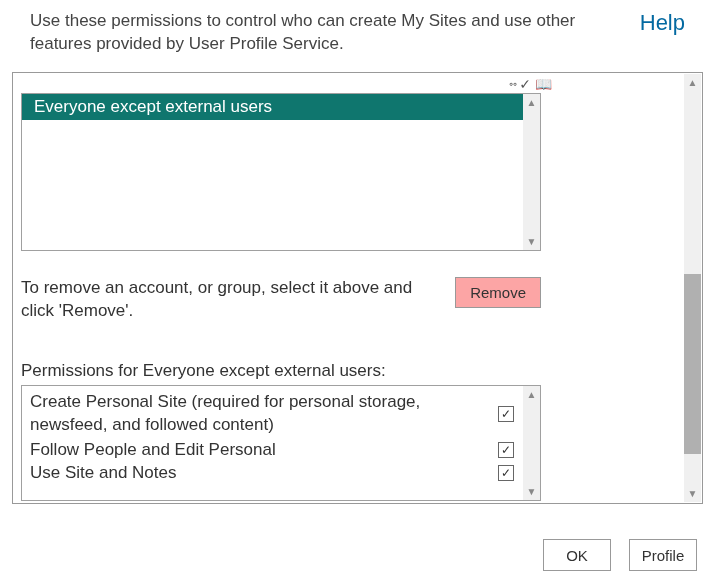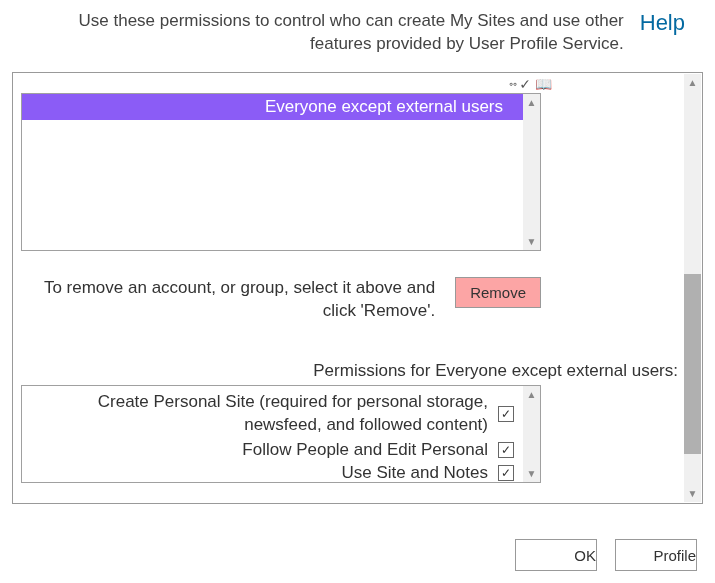--- a/index.html
+++ b/index.html
@@ -1,19 +1,18 @@
 <!DOCTYPE html>
 <html><head>
   <meta charset="utf-8">
   <style>
     * {
       box-sizing: border-box;
       margin: 0;
       padding: 0;
-      text-align: right;
     }
     body {
       font-family: "Segoe UI", Arial, sans-serif;
       font-size: 15px;
       background: #fff;
       color: #333;
       width: 715px;
       height: 583px;
       overflow: hidden;
       position: relative;
@@ -97,23 +96,23 @@
       right: 0;
       bottom: 0;
       width: 17px;
       background: #f0f0f0;
       display: flex;
       flex-direction: column;
       justify-content: space-between;
       align-items: center;
     }
     .account-item {
-      background: #8b5cf6;
+      background: #0f766e;
       color: #fff;
-      padding: 3px 20px;
+      padding: 3px 12px;
       font-size: 17px;
       width: calc(100% - 17px);
     }
     .remove-row {
       display: flex;
       align-items: flex-start;
       gap: 20px;
       margin-top: 26px;
       width: 520px;
     }
@@ -134,21 +133,21 @@
     }
     .perm-label {
       margin-top: 38px;
       font-size: 17px;
       color: #333;
       margin-bottom: 4px;
     }
     .perm-listbox {
       border: 1px solid #a0a0a0;
       width: 520px;
-      height: 98px;
+      height: 116px;
       position: relative;
       overflow: hidden;
     }
     .perm-listbox .list-scroll {
       position: absolute;
       top: 0;
       right: 0;
       bottom: 0;
       width: 17px;
       background: #f0f0f0;
@@ -190,21 +189,21 @@
     .footer {
       position: absolute;
       bottom: 12px;
       right: 18px;
       display: flex;
       gap: 18px;
     }
     .footer button {
       border: 1px solid #999;
       background: #fff;
-      width: 82px;
+      width: 68px;
       height: 32px;
       font-size: 15px;
       font-family: inherit;
       cursor: pointer;
       color: #333;
     }
   </style>
 </head>
 <body>
 

